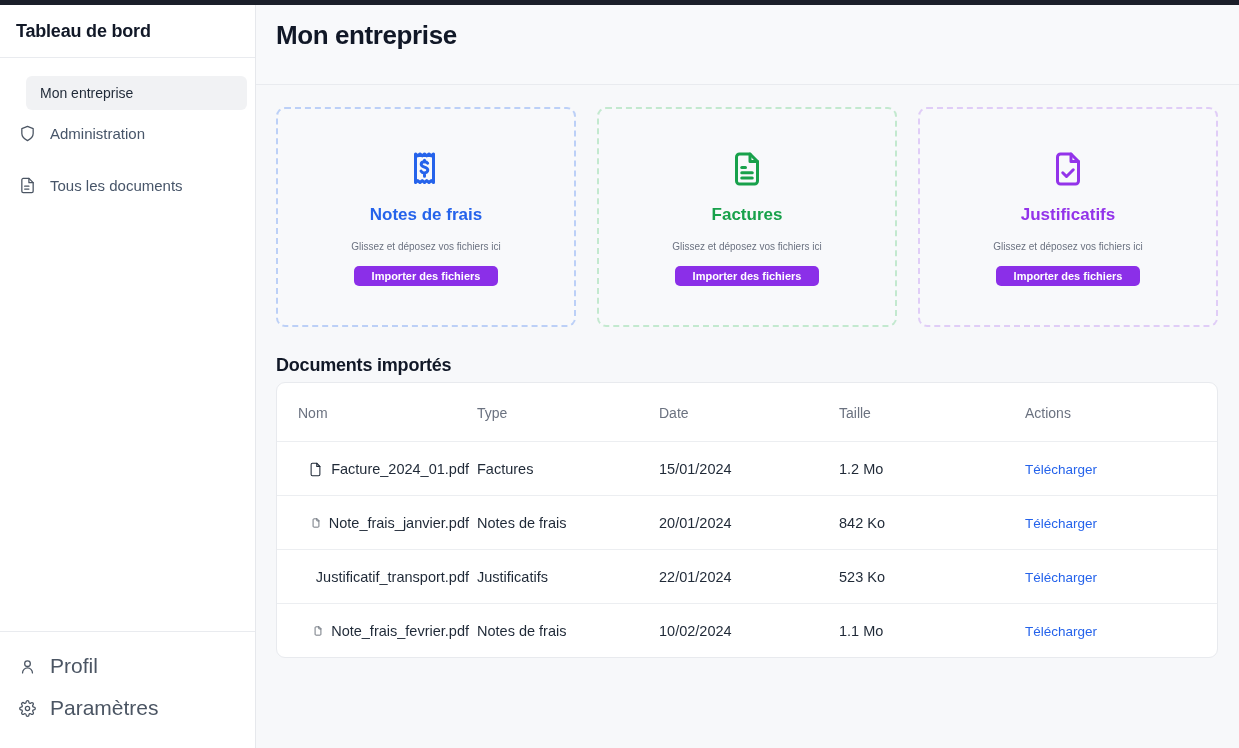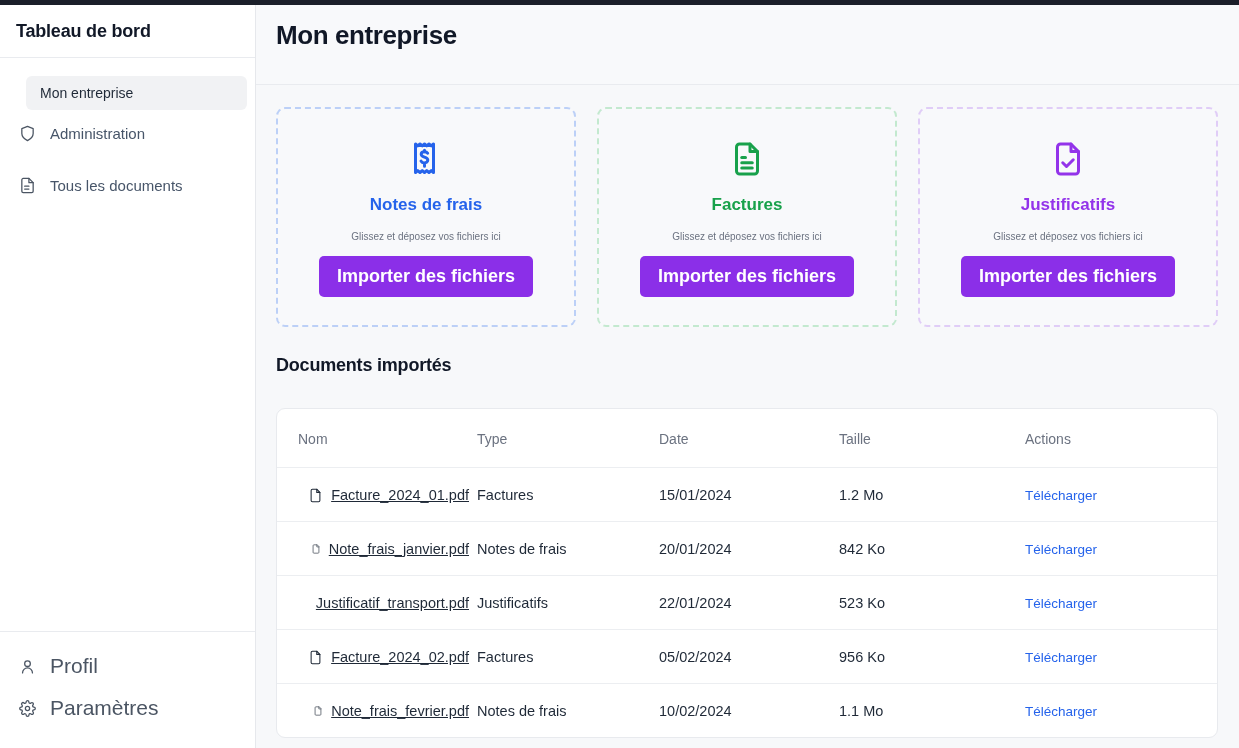--- a/index.html
+++ b/index.html
@@ -116,29 +116,29 @@
     font-size: 17px; font-weight: bold;
   }
   .dz-hint {
     margin-top: 16px;
     font-size: 10px; color: #6b7280;
   }
   .dz-btn {
     margin-top: 14px;
     background: #8b2fe8;
     color: #ffffff;
-    font-size: 18px; font-weight: bold;
+    font-size: 11px; font-weight: bold;
     font-family: "Liberation Sans", sans-serif;
     border: none; border-radius: 5px;
-    padding: 10px 18px;
+    padding: 4px 18px;
     cursor: pointer;
   }
   
   .section-title {
-    margin-top: 28px; margin-bottom: 32px;
+    margin-top: 28px; margin-bottom: 6px;
     font-size: 18px; font-weight: bold; color: #111827;
     letter-spacing: -0.2px;
   }
   .table-card {
     background: #ffffff;
     border: 1px solid #e8eaee;
     border-radius: 9px;
     overflow: hidden;
   }
   table { width: 100%; border-collapse: collapse; }
@@ -156,21 +156,20 @@
   }
   tbody tr:last-child td { border-bottom: none; }
   .col-nom   { width: 200px; padding-left: 21px !important; }
   .col-type  { width: 182px; }
   .col-date  { width: 180px; }
   .col-taille{ width: 186px; }
   .col-actions { width: auto; }
   td.col-nom {
     text-align: right; padding-right: 8px !important;
     white-space: nowrap;
-    text-decoration: underline;
   }
   .name-cell {
     display: flex; align-items: center; justify-content: flex-end;
     gap: 8px;
   }
   .file-ic { color: #1f2937; display: inline-flex; flex: 0 0 auto; }
   .dl-link {
     color: #2563eb; font-size: 13.5px; text-decoration: none; cursor: pointer;
   }
 </style>
@@ -356,39 +355,20 @@
                 </span>
               </td>
               <td class="col-type">Justificatifs</td>
               <td class="col-date">22/01/2024</td>
               <td class="col-taille">523 Ko</td>
               <td class="col-actions">
                 <a class="dl-link">Télécharger</a>
               </td>
             </tr>
 
-            <tr>
-              <td class="col-nom">
-                <span class="name-cell">
-                  <span class="file-ic">
-                    <svg width="15" height="15" viewBox="0 0 24 24" fill="none" stroke="currentColor" stroke-width="1.7" stroke-linecap="round" stroke-linejoin="round">
-                        <path d="M14 2H7a2 2 0 0 0-2 2v16a2 2 0 0 0 2 2h10a2 2 0 0 0 2-2V7z"></path>
-                        <polyline points="14 2 14 7 19 7"></polyline>
-                      </svg>
-                  </span>
-                  <span>Facture_2024_02.pdf</span>
-                </span>
-              </td>
-              <td class="col-type">Factures</td>
-              <td class="col-date">05/02/2024</td>
-              <td class="col-taille">956 Ko</td>
-              <td class="col-actions">
-                <a class="dl-link">Télécharger</a>
-              </td>
-            </tr>
 
             <tr>
               <td class="col-nom">
                 <span class="name-cell">
                   <span class="file-ic" style="opacity:.75;">
                     <svg width="10" height="10" viewBox="0 0 24 24" fill="none" stroke="currentColor" stroke-width="2" stroke-linecap="round" stroke-linejoin="round">
                         <path d="M14 2H7a2 2 0 0 0-2 2v16a2 2 0 0 0 2 2h10a2 2 0 0 0 2-2V7z"></path>
                         <polyline points="14 2 14 7 19 7"></polyline>
                       </svg>
                   </span>

